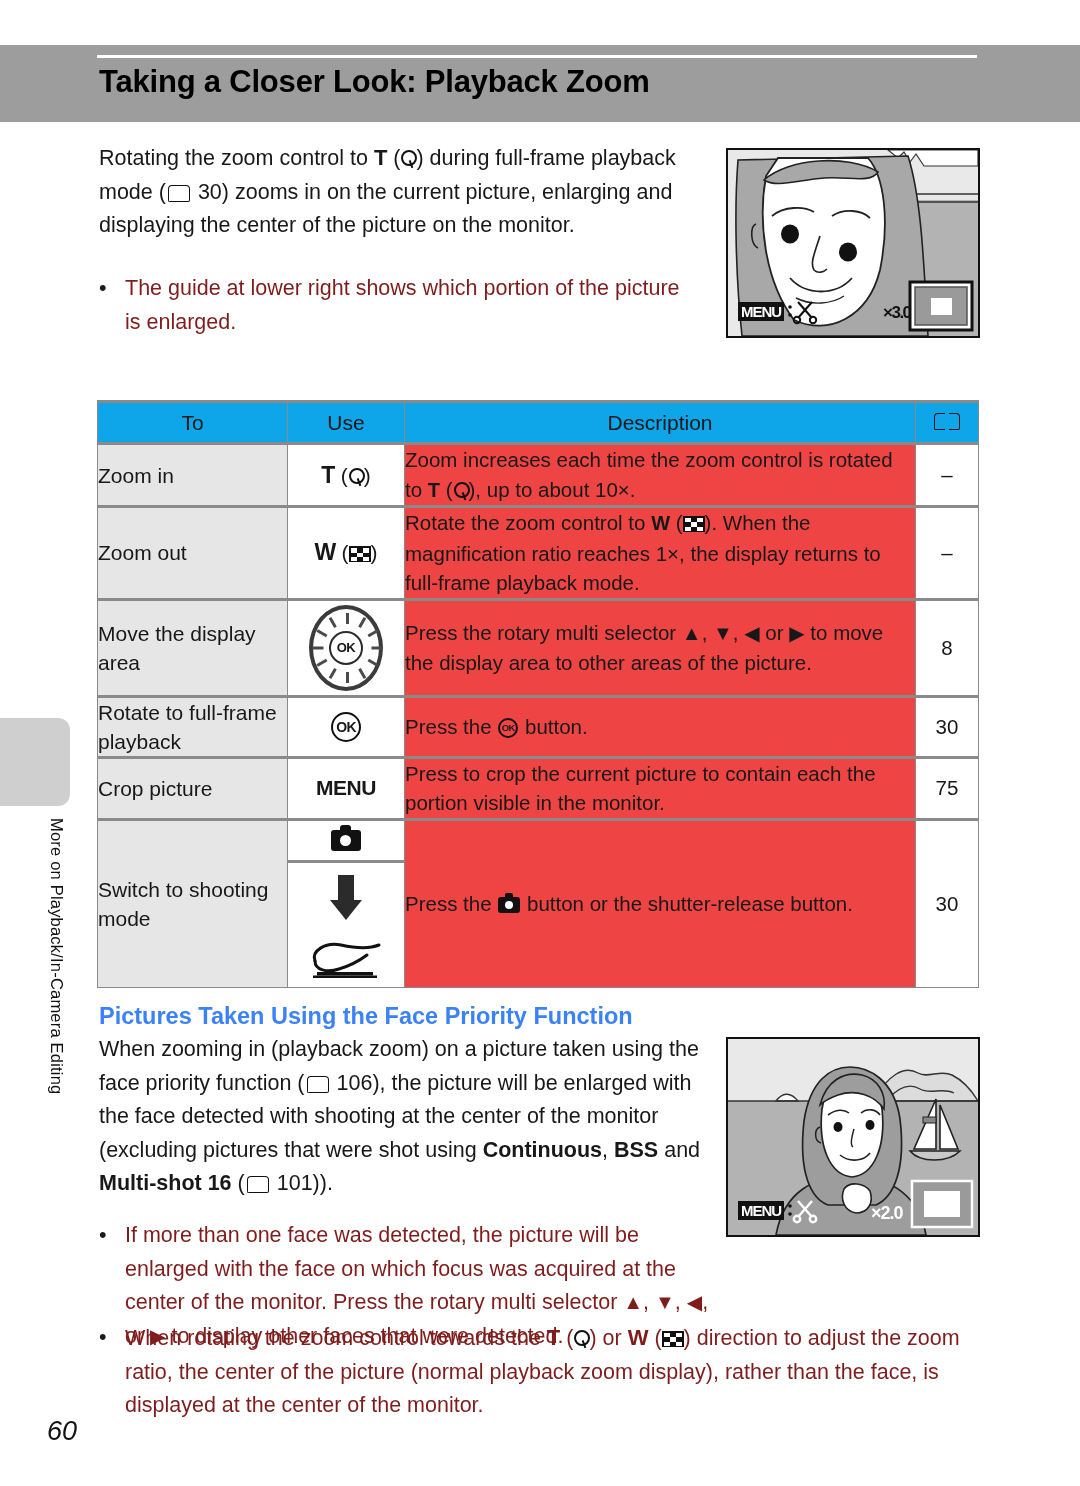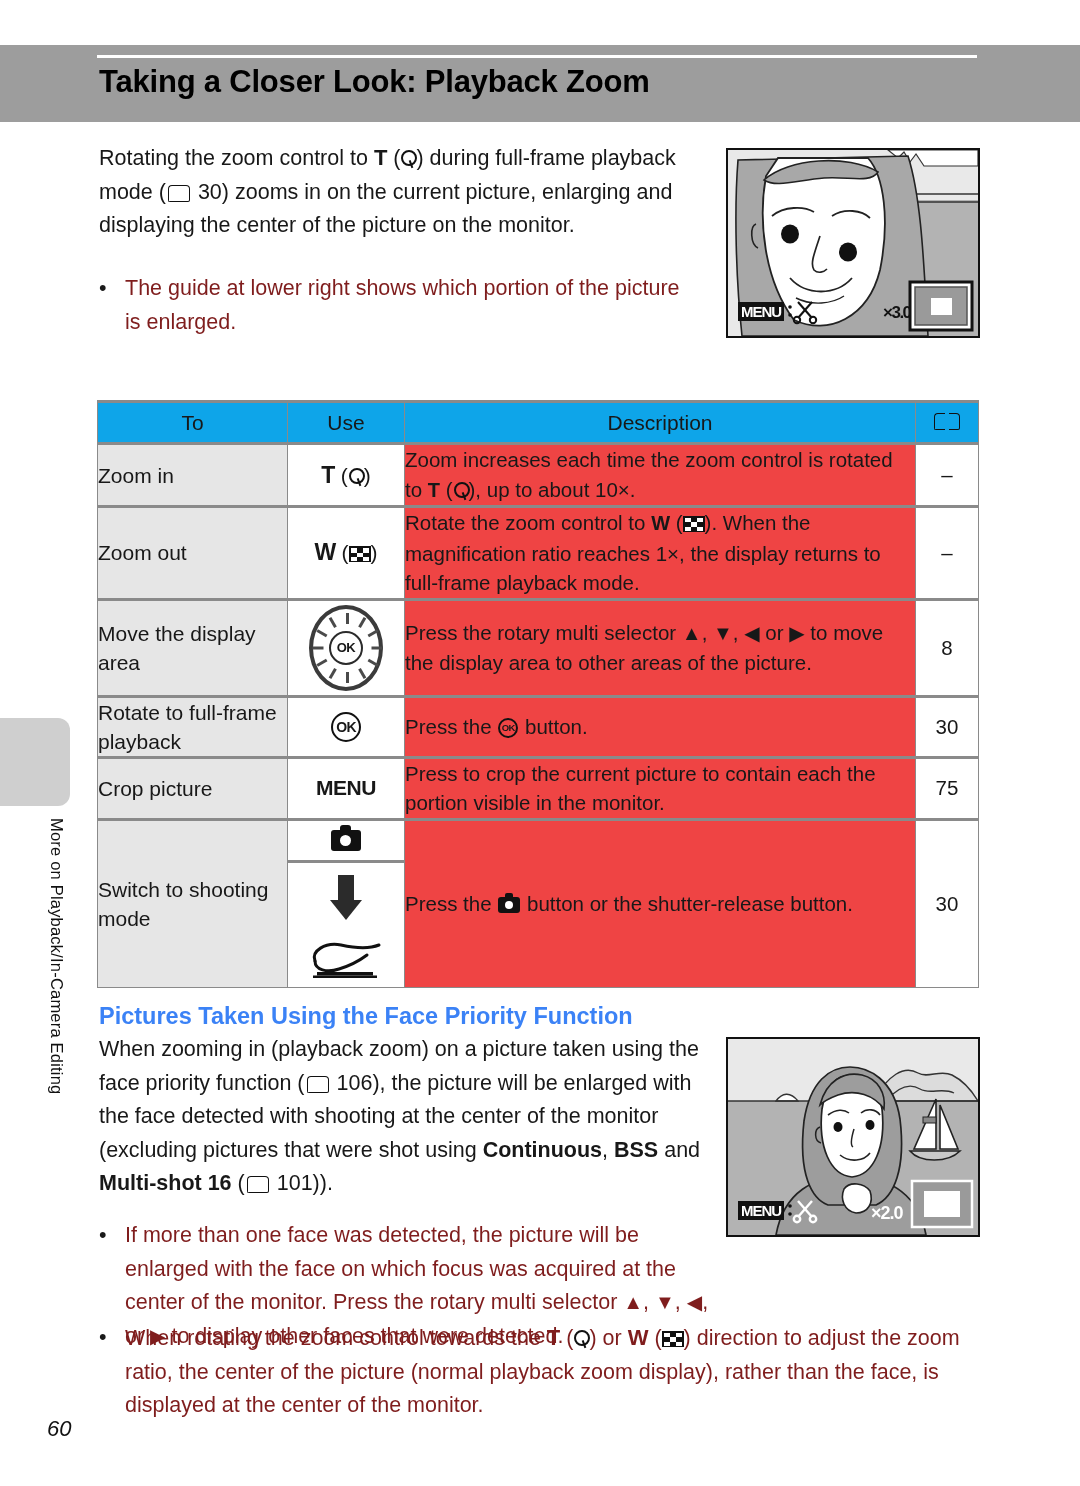--- a/index.html
+++ b/index.html
@@ -232,21 +232,21 @@
 
   
   .subhead {
     position: absolute; left: 99px; top: 990px;
     font-size: 23.5px; font-weight: bold; color: #3b82f6; margin-top: 13px;
   }
 
   
   .pageno {
     position: absolute; left: 47px; top: 1416px;
-    font-size: 22px; font-style: italic; color: #111;
+    font-size: 27px; font-style: italic; color: #111;
   }
 </style>
 </head>
 <body>
 
 <div class="page">
 
   <div class="header-band">
     <div class="header-rule"></div>
     <div class="header-title">Taking a Closer Look: Playback Zoom</div>

